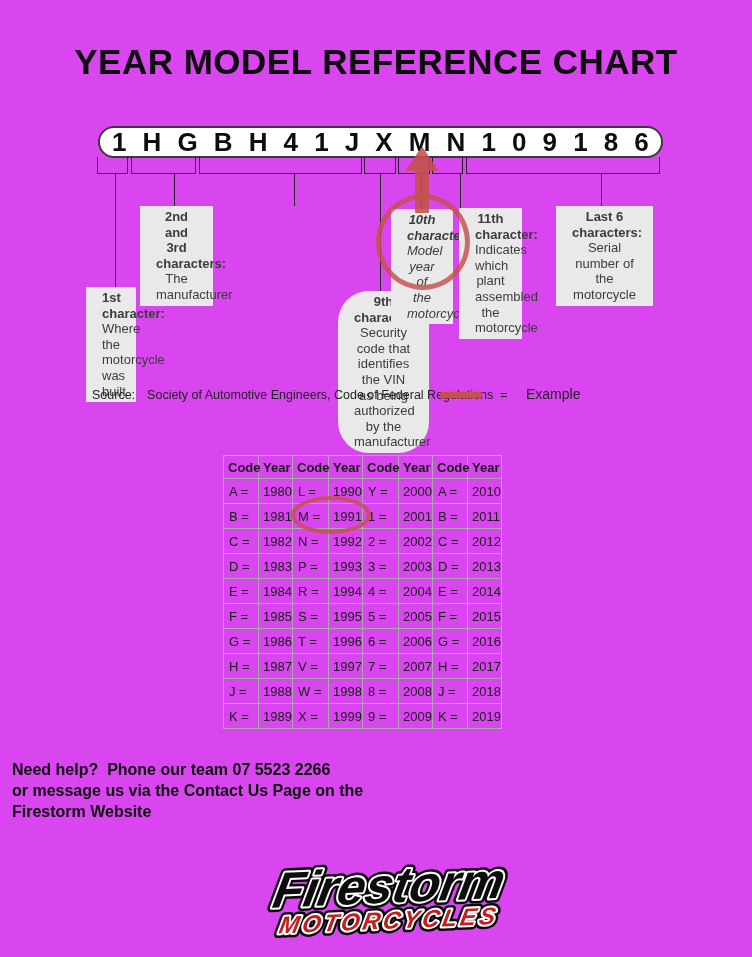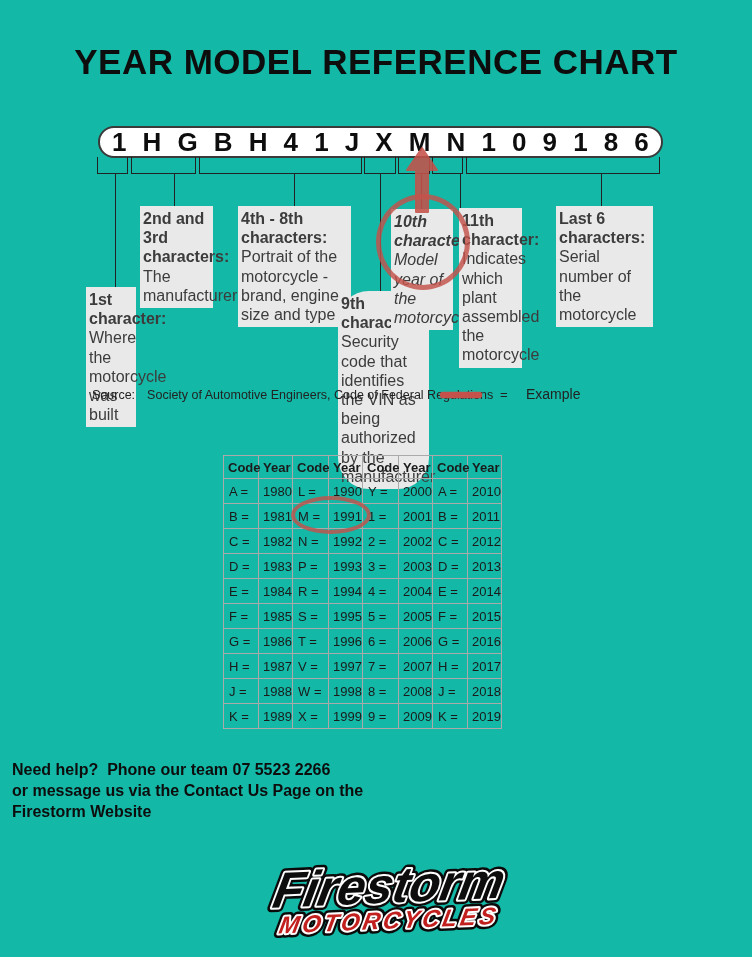--- a/index.html
+++ b/index.html
@@ -3,40 +3,40 @@
 <meta charset="utf-8">
 <style>
   :root{
     --accent-red:#c5524a;
     --box-gray:#e9e9e9;
     --logo-red:#c2201f;
     --line:#222222;
     --table-border:#aaaaaa;
   }
   html,body{margin:0;padding:0;background:#fff;}
-  .page{position:relative;width:752px;height:957px;margin:0 auto;background:#14b8a6;
+  .page{position:relative;width:752px;height:957px;margin:0 auto;background:#d946ef;
         font-family:"Liberation Sans",sans-serif;color:#111;overflow:hidden;}
 
   .title{position:absolute;top:42px;left:0;width:100%;text-align:center;margin:0;
          font-size:35px;font-weight:bold;letter-spacing:.5px;color:#0d0d0d;}
 
   .vin-box{position:absolute;left:98px;top:126px;width:565px;height:32px;
            border:2px solid #3a3a3a;border-radius:17px;background:#fff;
            display:flex;align-items:center;justify-content:space-between;
            padding:0 12px;box-sizing:border-box;}
   .vin-char{font-size:26px;font-weight:bold;color:#0d0d0d;line-height:1;}
 
   .bracket{position:absolute;top:157px;height:17px;
            border-left:1px solid var(--line);border-right:1px solid var(--line);
            border-bottom:1px solid var(--line);box-sizing:border-box;}
   .stem{position:absolute;width:1px;background:var(--line);}
 
   .callout{position:absolute;background:var(--box-gray);color:#3c3c3c;
-           font-size:16px;line-height:1.2;text-align:left;
-           padding:3px 3px;box-sizing:border-box;}
+           font-size:13px;line-height:1.2;text-align:center;
+           padding:3px 16px;box-sizing:border-box;}
   .co-title{font-weight:bold;}
 
   .red-ellipse{position:absolute;border-radius:50%;pointer-events:none;
                border:5px solid rgba(197,82,74,.82);box-sizing:border-box;}
   .red-ellipse.thin{border-width:4px;}
   .red-arrow{position:absolute;left:404px;top:146px;width:36px;height:68px;pointer-events:none;}
 
   .source-row{position:absolute;left:92px;top:388px;font-size:12.5px;color:#222;}
   .source-label{margin-right:12px;}
   .legend-bar{position:absolute;left:440px;top:392px;width:42px;height:6px;border-radius:3px;
@@ -108,24 +108,20 @@
   <div class="stem" style="left:601px;top:173px;height:33px;"></div>
 
   <div class="callout" style="left:86px;top:287px;width:50px;">
     <div class="co-title">1st character:</div>
     <div class="co-body">Where the motorcycle was built</div>
   </div>
   <div class="callout" style="left:140px;top:206px;width:73px;">
     <div class="co-title">2nd and 3rd characters:</div>
     <div class="co-body">The manufacturer</div>
   </div>
-  <div class="callout" style="left:238px;top:206px;width:113px;">
-    <div class="co-title">4th - 8th characters:</div>
-    <div class="co-body">Portrait of the motorcycle - brand, engine size and type</div>
-  </div>
   <div class="callout" style="left:338px;top:291px;width:91px;border-radius:31px;">
     <div class="co-title">9th character:</div>
     <div class="co-body">Security code that identifies the VIN as being authorized by the manufacturer</div>
   </div>
   <div class="callout" style="left:391px;top:209px;width:62px;font-style:italic;">
     <div class="co-title">10th character:</div>
     <div class="co-body">Model year of the motorcycle</div>
   </div>
   <div class="callout" style="left:459px;top:208px;width:63px;">
     <div class="co-title">11th character:</div>

